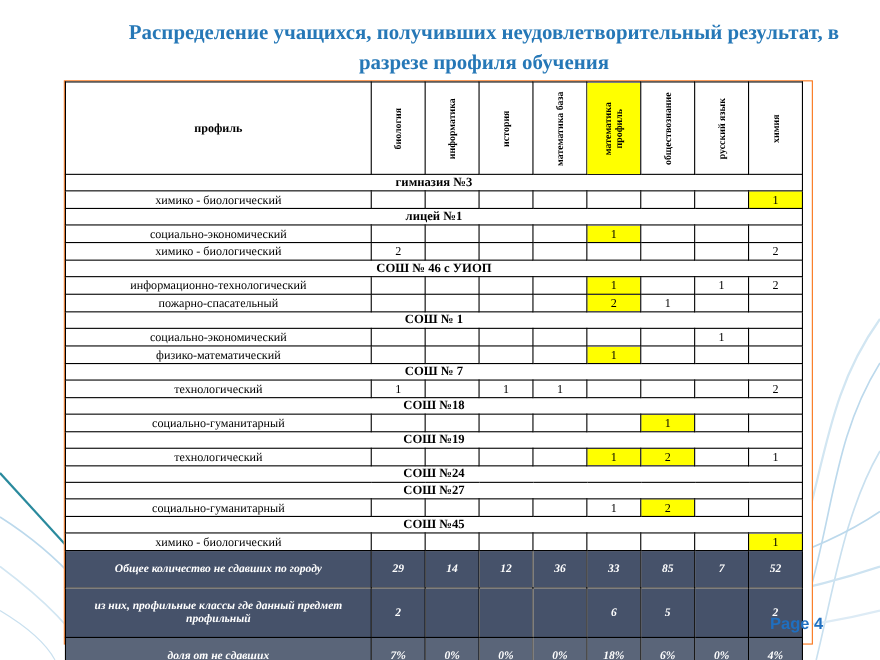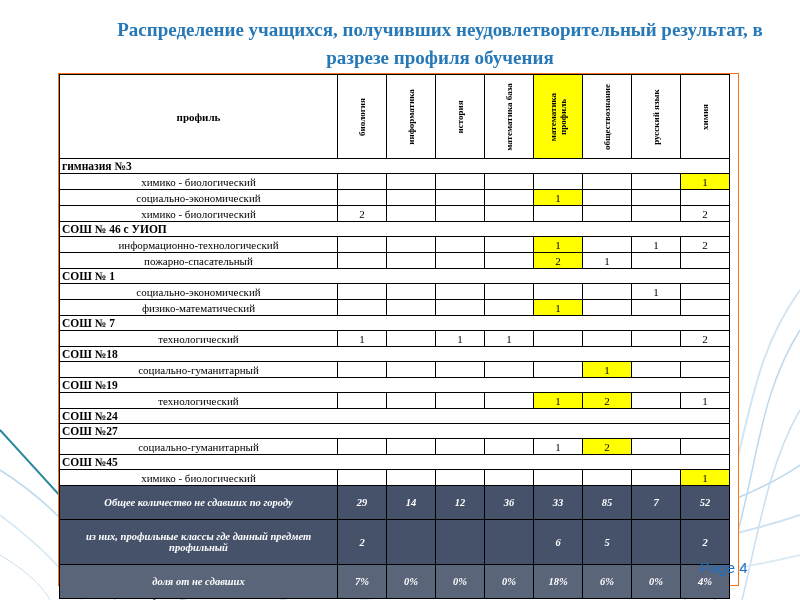--- a/index.html
+++ b/index.html
@@ -59,21 +59,21 @@
     left: 50%; top: 50%;
     transform: translate(-50%, -50%) rotate(-90deg);
     width: 78px;
     text-align: center;
     font-size: 9px;
     font-weight: bold;
     line-height: 1.15;
     white-space: normal;
   }
   .group-row td {
-    text-align: left;
+    text-align: center;
     font-weight: bold;
     font-size: 11.5px;
     height: 15px;
   }
   .data-row td { height: 16px; text-align: center; }
   .yellow { background: #ffff00; }
   .summary-row td {
     color: #ffffff;
     font-style: italic;
     font-weight: bold;
@@ -83,21 +83,21 @@
   .summary-0 td { background: #46526a; height: 20px; }
   .summary-1 td { background: #46526a; height: 23px; }
   .summary-2 td { background: #5a6579; height: 20px; }
   .summary-row td.sum-label { padding: 11px 6px; }
 
   .page-num {
     position: absolute;
     left: 700px; top: 559px;
     font-family: "Liberation Sans", sans-serif;
     font-size: 15px;
-    font-weight: normal;
+    font-weight: bold;
     color: #1f6fc0;
     z-index: 5;
   }
 </style>
 </head>
 <body>
 
 <div class="slide">
 
   <svg class="decor" viewBox="0 0 800 600" aria-hidden="true">
@@ -165,20 +165,23 @@
             <td class="profile-cell">химико - биологический</td>
             <td class="value-cell"></td>
             <td class="value-cell"></td>
             <td class="value-cell"></td>
             <td class="value-cell"></td>
             <td class="value-cell"></td>
             <td class="value-cell"></td>
             <td class="value-cell"></td>
             <td class="value-cell yellow">1</td>
           </tr>
+          <tr class="group-row">
+            <td colspan="9">лицей №1</td>
+          </tr>
           <tr class="data-row">
             <td class="profile-cell">социально-экономический</td>
             <td class="value-cell"></td>
             <td class="value-cell"></td>
             <td class="value-cell"></td>
             <td class="value-cell"></td>
             <td class="value-cell yellow">1</td>
             <td class="value-cell"></td>
             <td class="value-cell"></td>
             <td class="value-cell"></td>

